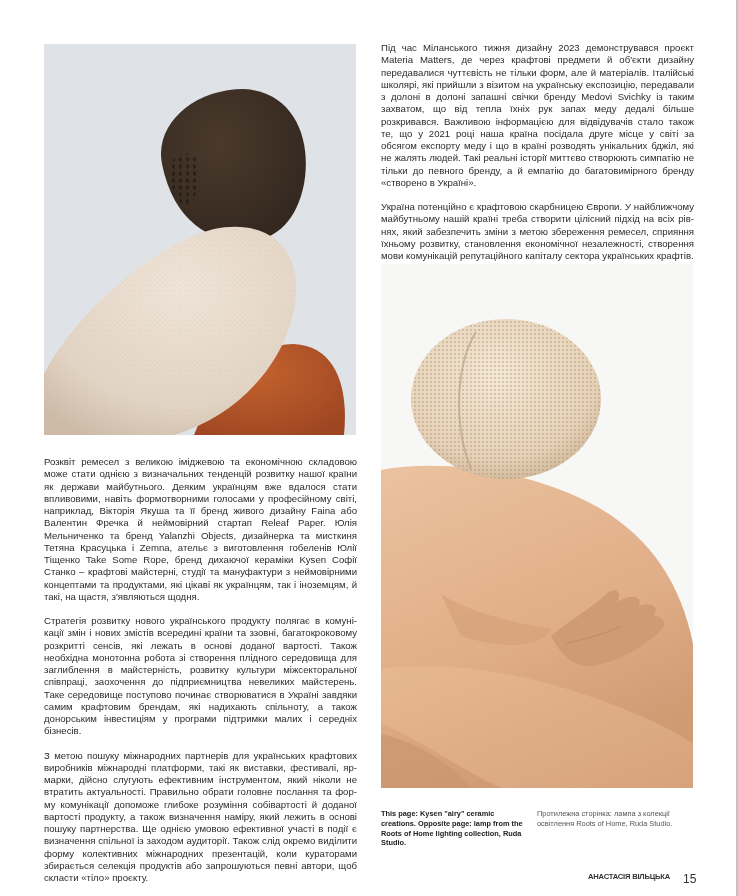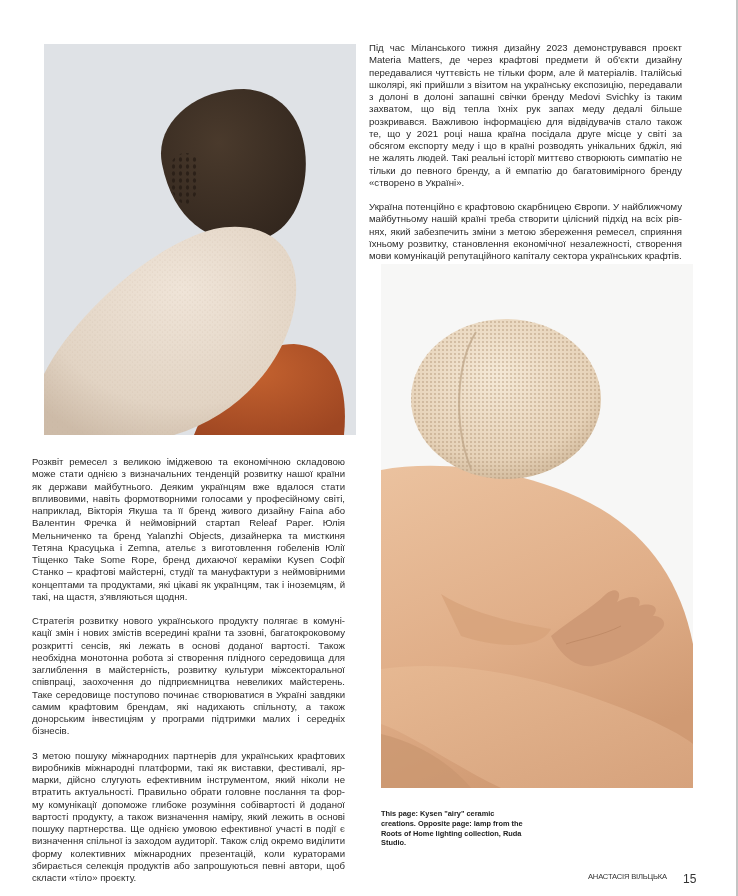--- a/index.html
+++ b/index.html
@@ -8,29 +8,29 @@
     .page-edge { position: absolute; right: 0; top: 0; width: 2px; height: 896px; background: #c4c4c4; }
 
     .photo { position: absolute; overflow: hidden; }
     #photo-left { left: 44px; top: 44px; width: 312px; height: 391px; background: #dfe2e6; }
     #photo-right { left: 381px; top: 264px; width: 312px; height: 524px; background: #f7f7f6; }
     .photo svg { display: block; width: 100%; height: 100%; }
 
     .text-block { position: absolute; font-size: 9.6px; line-height: 12.25px; color: #2b2b2b; text-align: justify; hyphens: manual; }
     .text-block p { margin-bottom: 12px; }
     .text-block p:last-child { margin-bottom: 0; }
-    #col-right-text { left: 369px; top: 42px; width: 313px; }
-    #col-left-text { left: 32px; top: 456px; width: 313px; }
+    #col-right-text { left: 381px; top: 42px; width: 313px; }
+    #col-left-text { left: 44px; top: 456px; width: 313px; }
 
     .caption { position: absolute; top: 809px; font-size: 7.4px; line-height: 9.8px; }
     #caption-en { left: 381px; width: 150px; font-weight: bold; color: #222; }
     #caption-uk { left: 537px; width: 160px; color: #555; }
 
     .footer { position: absolute; top: 872px; font-size: 12px; color: #333; letter-spacing: 0.2px; }
-    #footer-author { left: 588px; font-size: 7.6px; letter-spacing: -0.2px; }
+    #footer-author { left: 588px; font-size: 7.6px; letter-spacing: -0.2px; font-weight: bold; }
     #footer-page { left: 683px; }
   </style>
 </head>
 <body>
 
 <div class="page-edge"></div>
 
 <div class="photo" id="photo-left">
   <svg viewBox="0 0 312 391" preserveAspectRatio="none">
     <defs>
@@ -112,16 +112,17 @@
 </div>
 
 <div class="text-block" id="col-left-text">
   <p>Розквіт ремесел з великою іміджевою та економічною складовою може стати однією з визначальних тенденцій розвитку нашої країни як держави майбутнього. Деяким українцям вже вдалося стати впливови­ми, навіть формотворними голосами у професійному світі, наприклад, Вікторія Якуша та її бренд живого дизайну Faina або Валентин Фреч­ка й неймовірний стартап Releaf Paper. Юлія Мельниченко та бренд Yalanzhi Objects, дизайнерка та мисткиня Тетяна Красуцька і Zemna, ательє з виготовлення гобеленів Юлії Тіщенко Take Some Rope, бренд дихаючої кераміки Kysen Софії Станко – крафтові майстерні, студії та мануфактури з неймовірними концептами та продуктами, які цікаві як українцям, так і іноземцям, й такі, на щастя, з'являються щодня.</p>
   <p>Стратегія розвитку нового українського продукту полягає в комуні­кації змін і нових змістів всередині країни та ззовні, багатокроковому розкритті сенсів, які лежать в основі доданої вартості. Також необхідна монотонна робота зі створення плідного середовища для заглиблення в майстерність, розвитку культури міжсекторальної співпраці, заохо­чення до підприємництва невеликих майстерень. Таке середовище поступово починає створюватися в Україні завдяки самим крафтовим брендам, які надихають спільноту, а також донорським інвестиціям у програми підтримки малих і середніх бізнесів.</p>
   <p>З метою пошуку міжнародних партнерів для українських крафтових виробників міжнародні платформи, такі як виставки, фестивалі, яр­марки, дійсно слугують ефективним інструментом, який ніколи не втратить актуальності. Правильно обрати головне послання та фор­му комунікації допоможе глибоке розуміння собівартості й доданої вартості продукту, а також визначення наміру, який лежить в основі пошуку партнерства. Ще однією умовою ефективної участі в події є визначення спільної із заходом аудиторії. Також слід окремо виді­лити форму колективних міжнародних презентацій, коли кураторами збирається селекція продуктів або запрошуються певні автори, щоб скласти «тіло» проєкту.</p>
 </div>
 
 <div class="caption" id="caption-en">This page: Kysen "airy" ceramic creations. Opposite page: lamp from the Roots of Home lighting collection, Ruda Studio.</div>
 <div class="caption" id="caption-uk">
+  <div>Протилежна сторінка: лампа з колекції освітлення Roots of Home, Ruda Studio.</div>
 </div>
 
 <div class="footer" id="footer-author">АНАСТАСІЯ ВІЛЬЦЬКА</div>
 <div class="footer" id="footer-page">15</div>
 
 </body></html>

